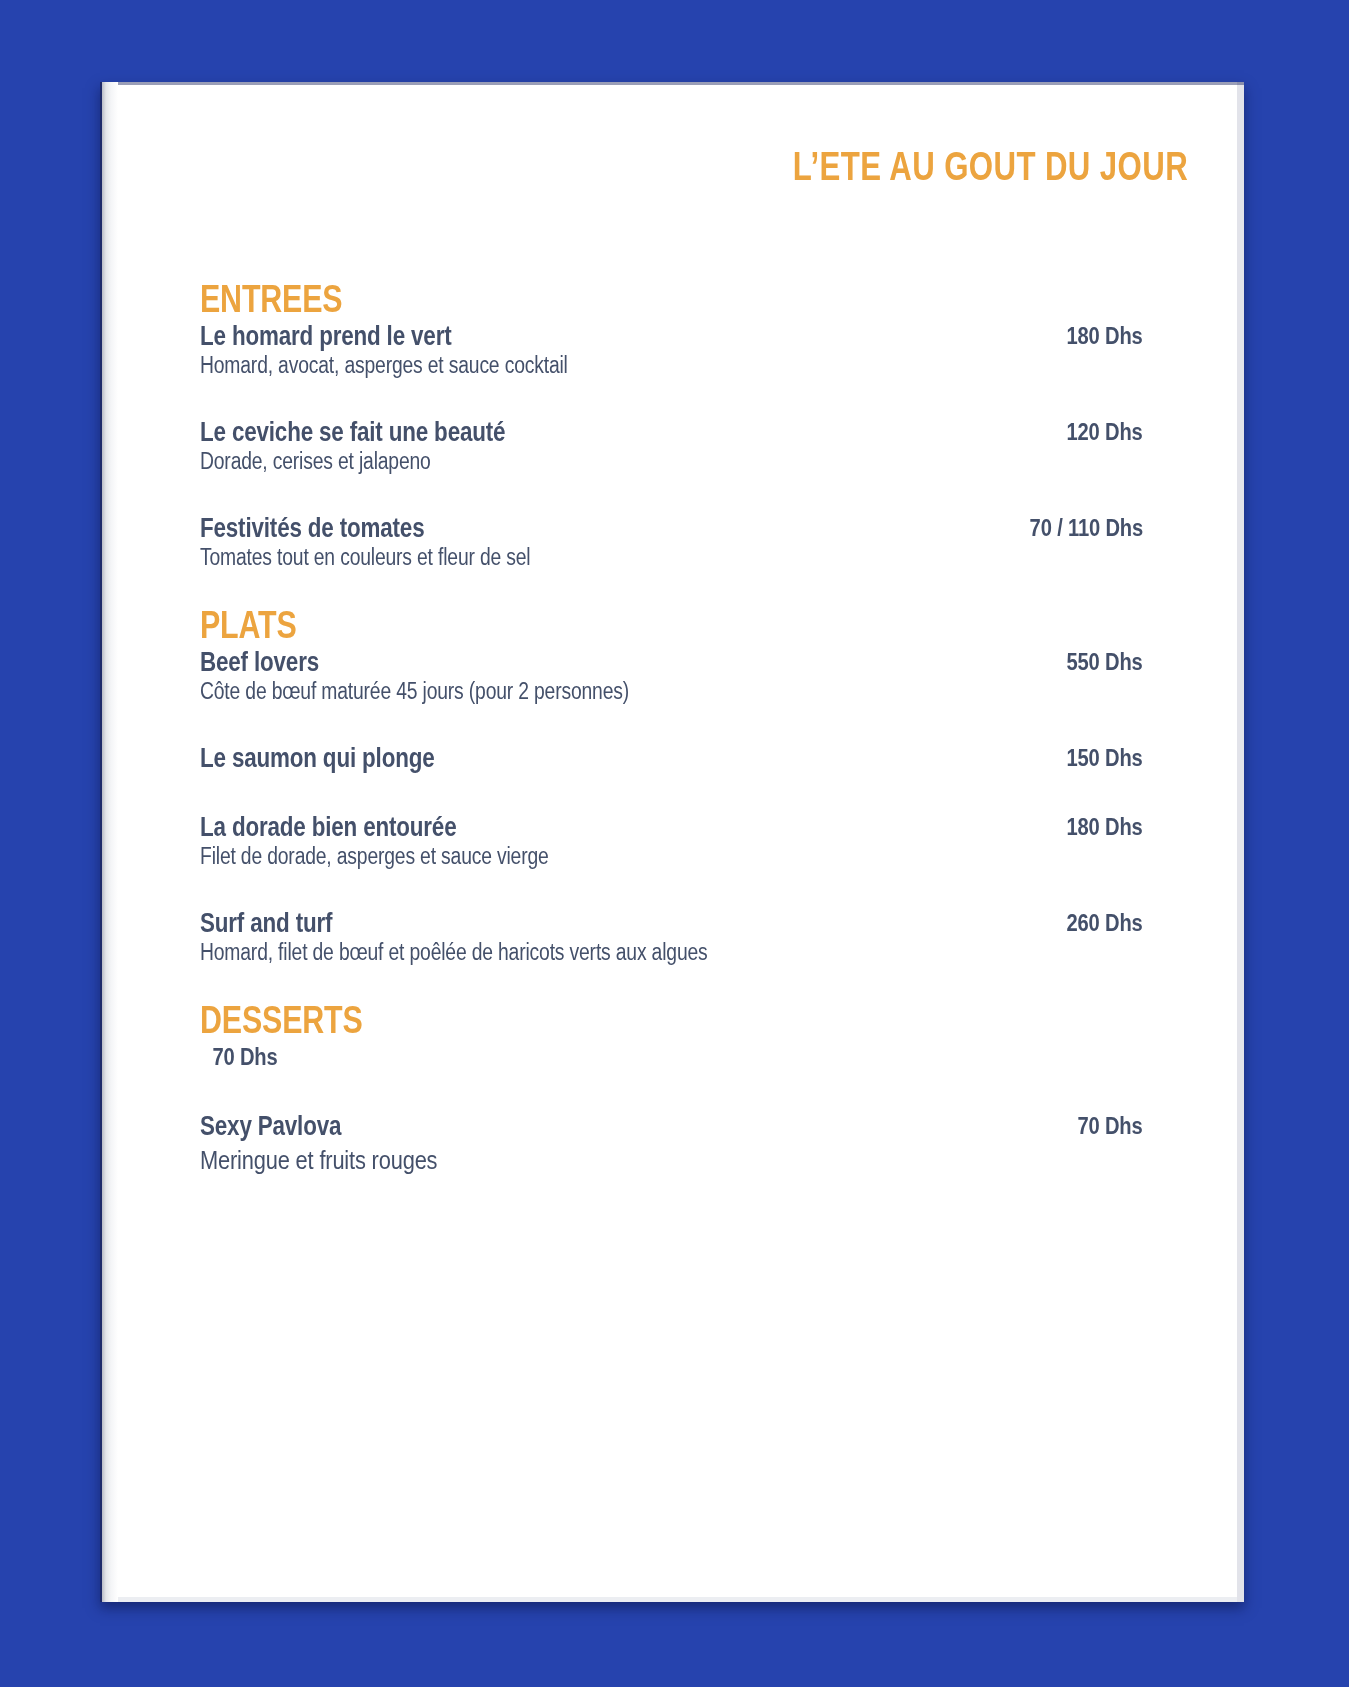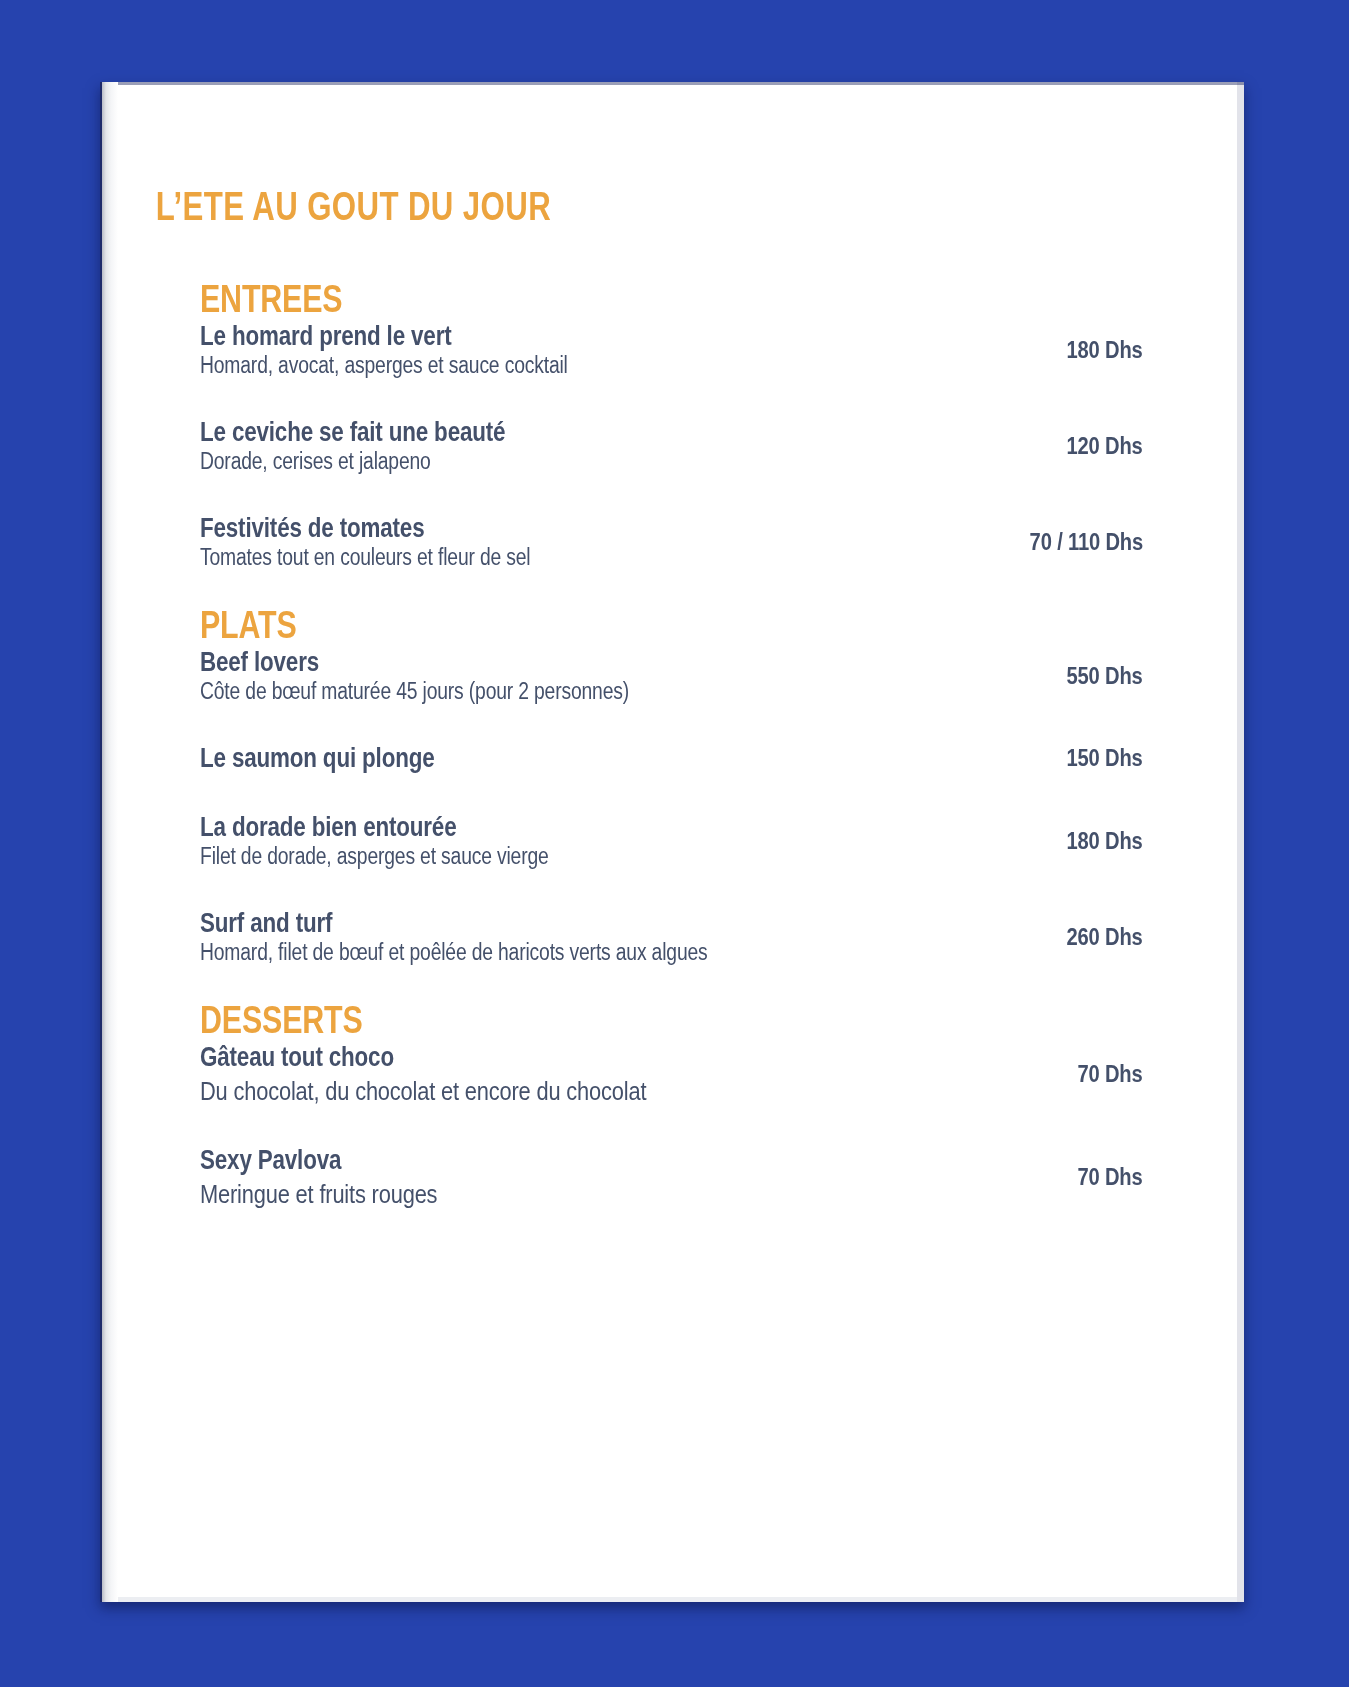--- a/index.html
+++ b/index.html
@@ -27,23 +27,24 @@
       inset -7px 0 0 #e2e3ea,
       inset 0 -5px 0 #eceef2,
       0 6px 12px rgba(8,14,60,.5);
   }
   .paper::before{ 
     content:"";
     position:absolute; left:0; top:0; bottom:0; width:18px;
     background:linear-gradient(90deg,#1e2a6b 0,#1e2a6b 2px,#b9bcc6 2px,#e4e5ea 6px,#f4f5f7 11px,#ffffff 18px);
   }
   .title-row{
-    padding-top:104px;
+    padding-top:64px;
     height:148px;
-    text-align:left;
+    text-align:right;
+    margin-left:40px;
   }
   .title{
     display:inline-block;
     font-size:40px; line-height:40px; font-weight:bold;
     letter-spacing:.5px;
     color:var(--orange);
     white-space:nowrap;
     transform:scaleX(.78);
     transform-origin:50% 50%;
   }
@@ -53,21 +54,21 @@
     margin-top:52px;
   }
   .section-label{
     margin:18px 0 4px 0;
     font-size:38px; line-height:34px; font-weight:bold;
     color:var(--orange);
   }
   .menu-item{
     display:flex;
     justify-content:space-between;
-    align-items:center;
+    align-items:flex-start;
     margin-bottom:37px;
     gap:44px;
   }
   .item-name{
     font-size:28px; line-height:32px; font-weight:bold;
     color:var(--ink);
   }
   .item-desc{
     font-size:23px; line-height:27px;
     color:var(--ink);
@@ -169,24 +170,20 @@
     </div>
     <div class="item-price"><span class="condense-r">260 Dhs</span></div>
   </div>
 </div>
   </section>
 
   <section class="menu-section">
     <h2 class="section-label"><span class="condense">DESSERTS</span></h2>
     <div class="items">
   <div class="menu-item">
-    <div class="item-text">
-      <div class="item-name"><span class="condense">Gâteau tout choco</span></div>
-      <div class="item-desc upright"><span class="condense">Du chocolat, du chocolat et encore du chocolat</span></div>
-    </div>
     <div class="item-price"><span class="condense-r">70 Dhs</span></div>
   </div>
 
   <div class="menu-item">
     <div class="item-text">
       <div class="item-name"><span class="condense">Sexy Pavlova</span></div>
       <div class="item-desc upright"><span class="condense">Meringue et fruits rouges</span></div>
     </div>
     <div class="item-price"><span class="condense-r">70 Dhs</span></div>
   </div>

